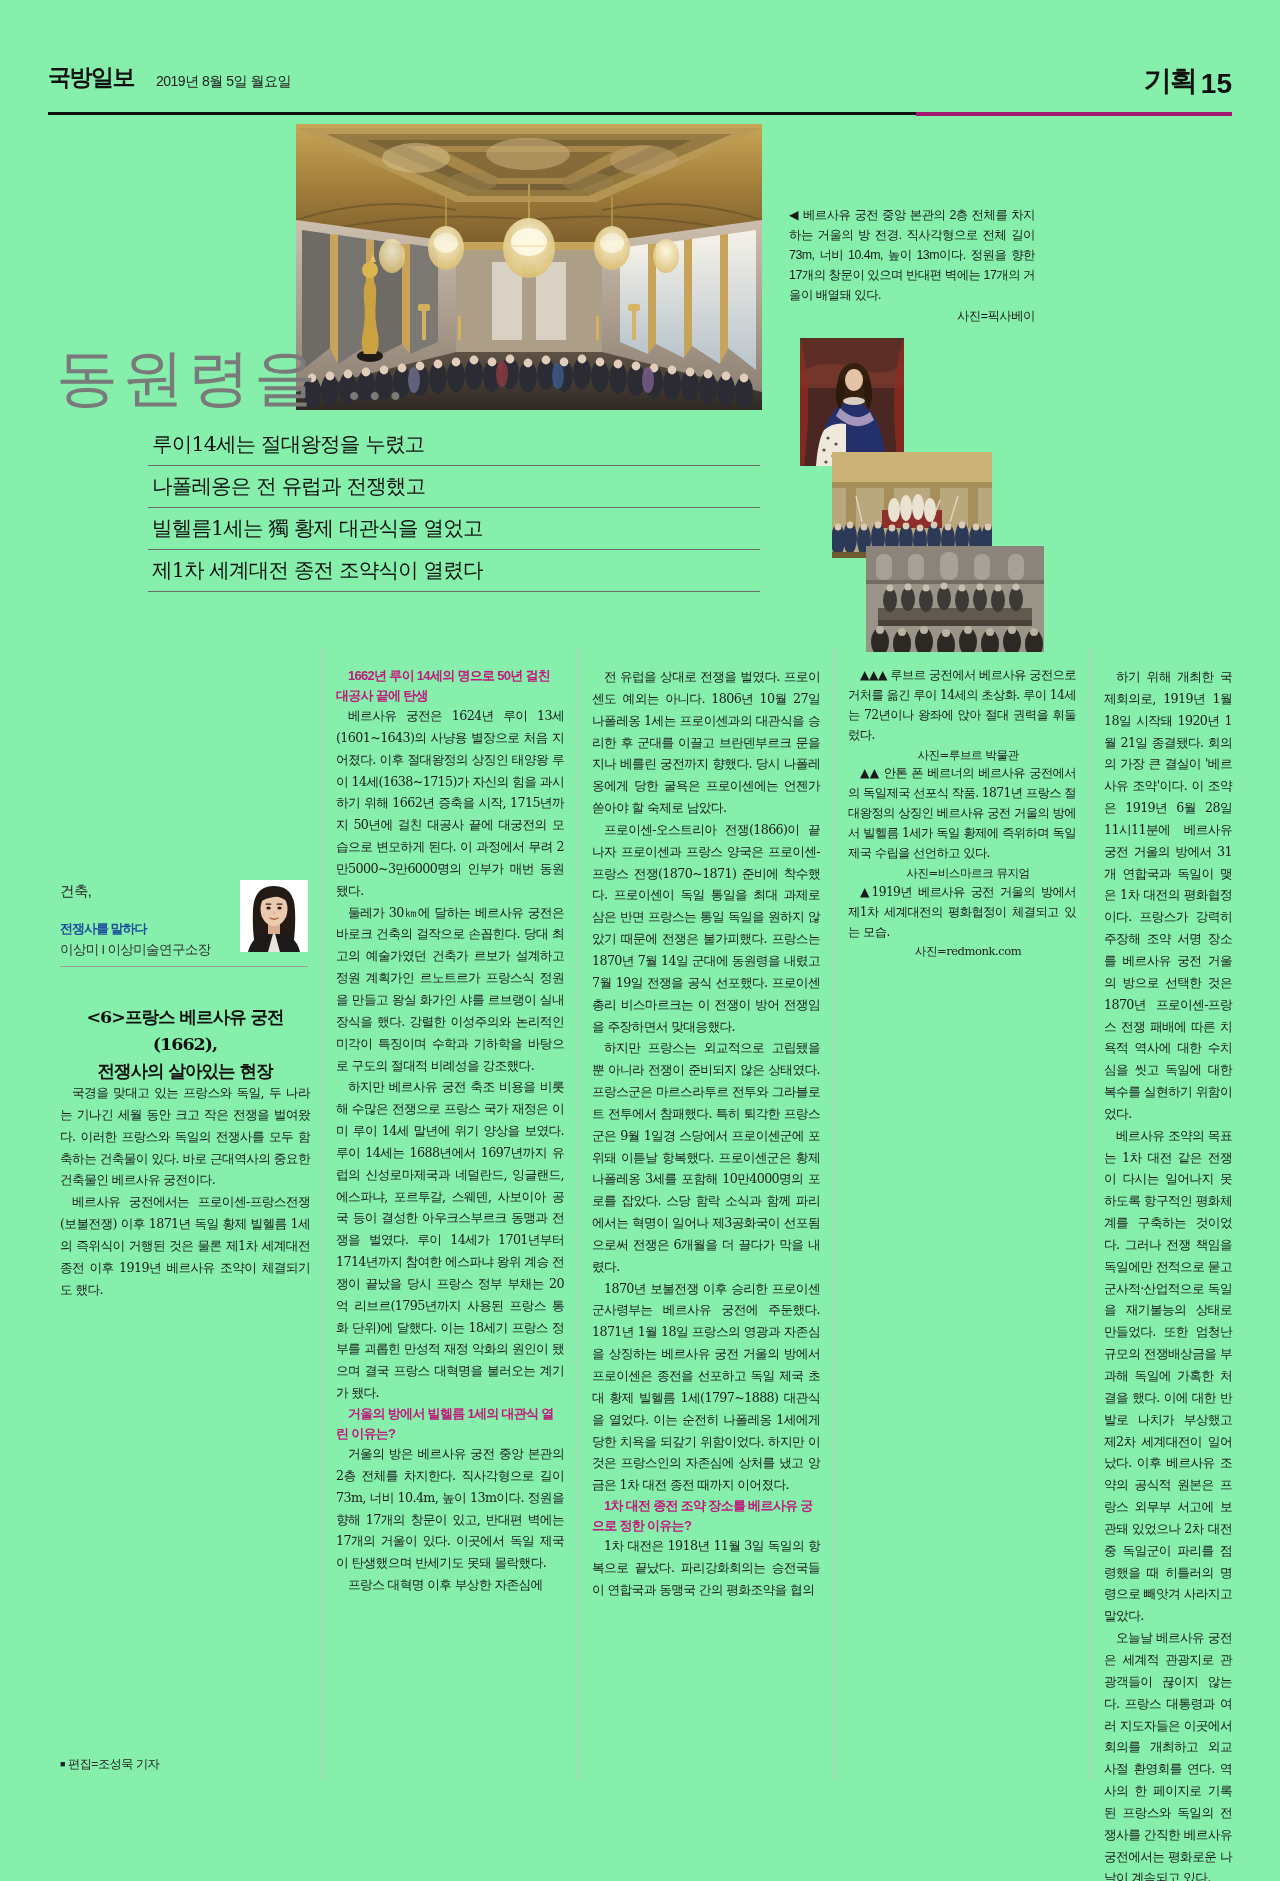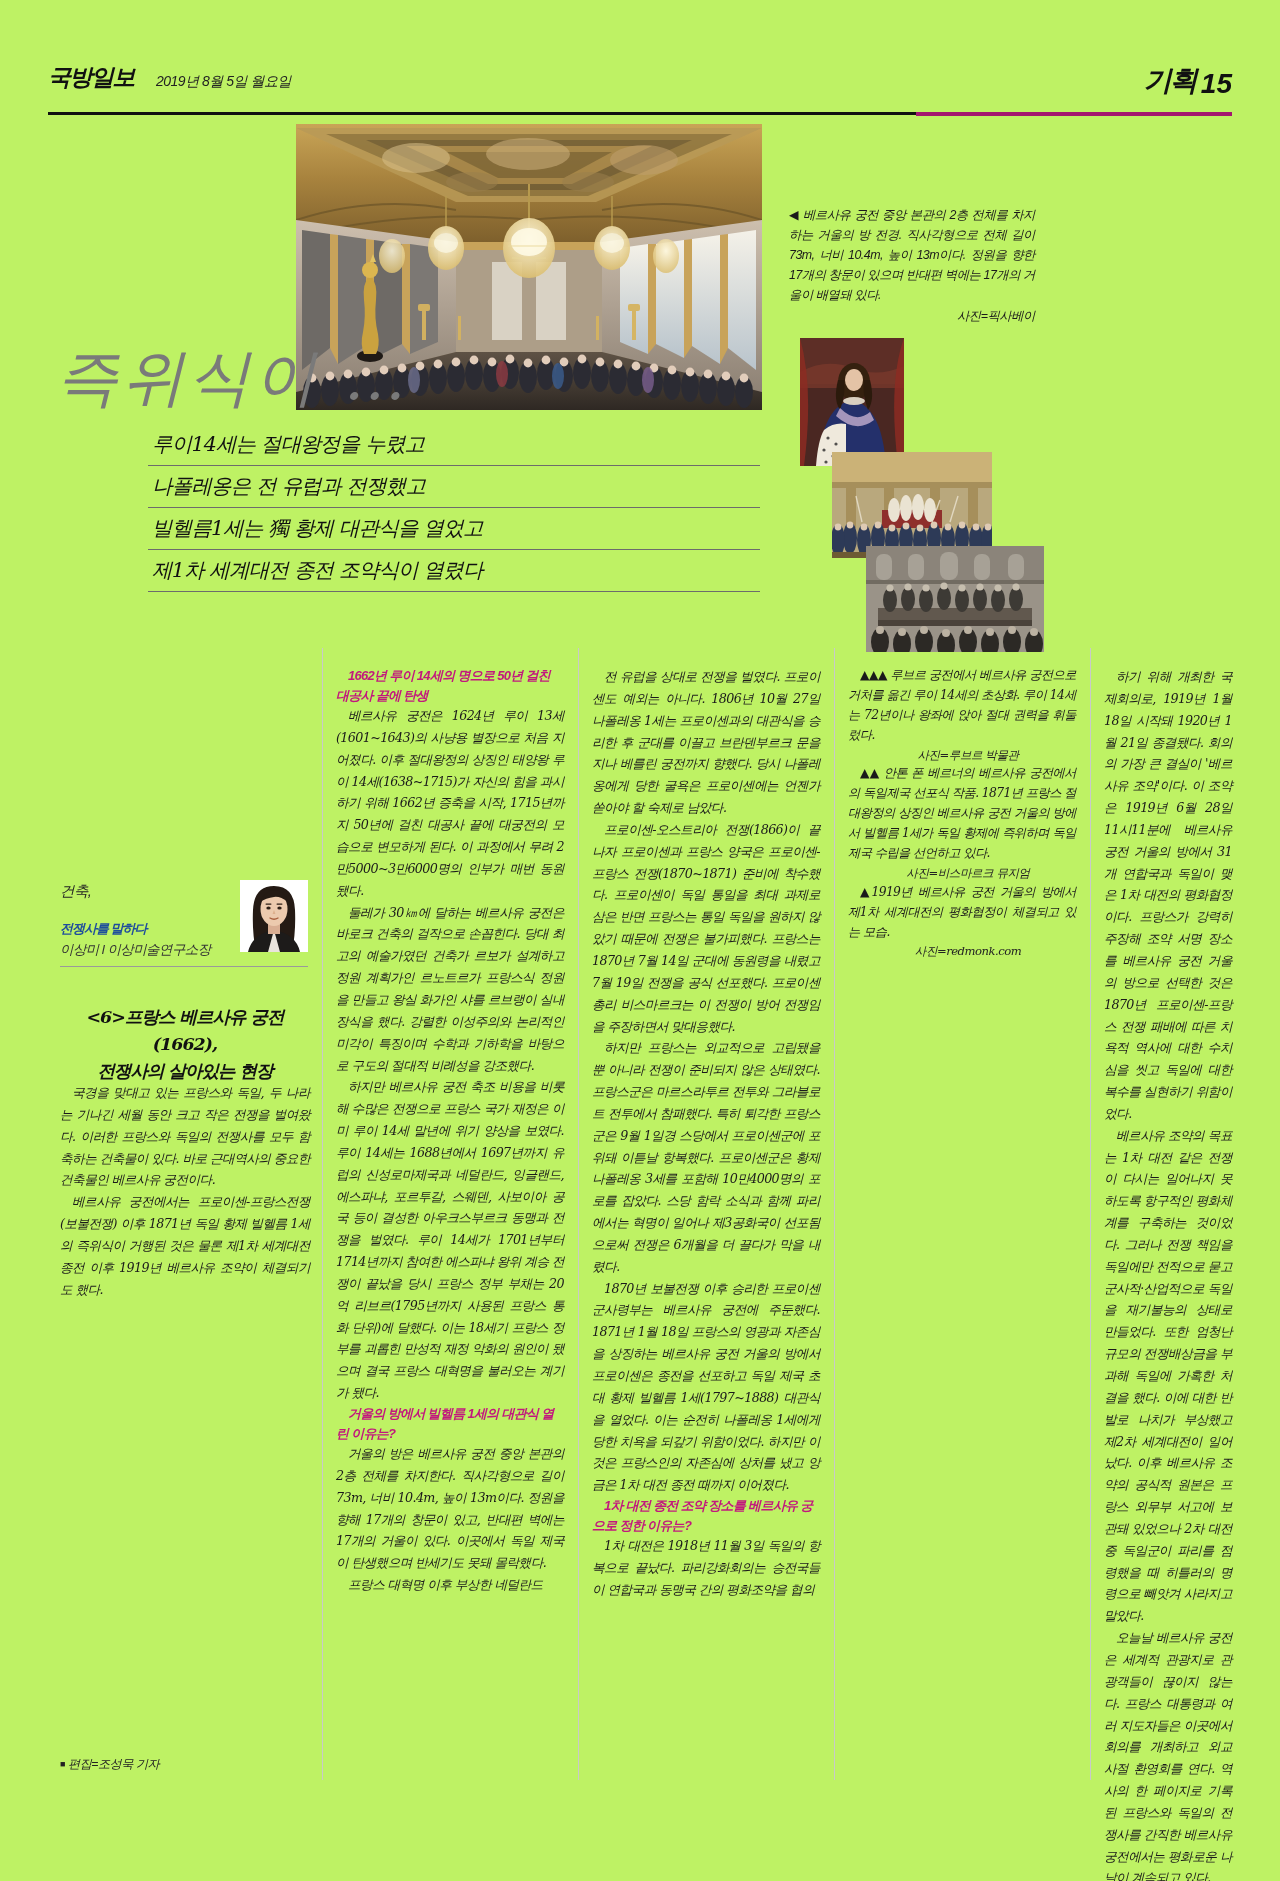--- a/index.html
+++ b/index.html
@@ -1,17 +1,17 @@
 <!DOCTYPE html>
 <html><head>
 <meta charset="utf-8">
 <style>
   html,body{margin:0;padding:0;background:#ffffff;}
   body{width:1280px;height:1881px;position:relative;font-family:"Liberation Sans","DejaVu Sans",sans-serif;color:#1a1a1a;}
-  .page{position:absolute;left:0;top:0;width:1280px;height:1881px;background:#bef264;overflow:hidden;font-style:italic;}
+  .page{position:absolute;left:0;top:0;width:1280px;height:1881px;background:#86efac;overflow:hidden;}
 
   
   .masthead{position:absolute;left:48px;top:66px;display:flex;align-items:flex-end;gap:22px;}
   .mast-title{font-size:23px;font-weight:bold;letter-spacing:-1.5px;color:#111;line-height:1;}
   .mast-date{font-size:14px;color:#222;letter-spacing:-0.5px;line-height:1;padding-bottom:1px;}
   .section-head{position:absolute;right:48px;top:60px;display:flex;align-items:flex-end;gap:5px;}
   .section-name{font-size:28px;font-weight:bold;letter-spacing:-2px;color:#111;}
   .section-page{font-size:28px;font-weight:bold;color:#111;margin-top:8px;}
   .rule-black{position:absolute;left:48px;top:112px;width:868px;height:3px;background:#111;}
   .rule-accent{position:absolute;left:916px;top:112px;width:316px;height:4px;background:#a3176f;}
@@ -284,21 +284,21 @@
         </g>
       </g>
     </svg>
   </div>
 
   <div class="hero-cap">
     <span>◀ 베르사유 궁전 중앙 본관의 2층 전체를 차지하는 거울의 방 전경. 직사각형으로 전체 길이 73m, 너비 10.4m, 높이 13m이다. 정원을 향한 17개의 창문이 있으며 반대편 벽에는 17개의 거울이 배열돼 있다.</span>
     <span class="cap-credit">사진=픽사베이</span>
   </div>
 
-  <div class="calli">즉위식이 …</div>
+  <div class="calli">동원령을 …</div>
 
   <div class="headlines">
     <div class="hl">루이14세는 절대왕정을 누렸고</div>
     <div class="hl">나폴레옹은 전 유럽과 전쟁했고</div>
     <div class="hl">빌헬름1세는 獨 황제 대관식을 열었고</div>
     <div class="hl">제1차 세계대전 종전 조약식이 열렸다</div>
   </div>
 
   <div class="thumb th1">
     <svg width="104" height="128" viewBox="0 0 104 128" xmlns="http://www.w3.org/2000/svg">
@@ -506,21 +506,21 @@
     <p>베르사유 궁전에서는 프로이센-프랑스전쟁(보불전쟁) 이후 1871년 독일 황제 빌헬름 1세의 즉위식이 거행된 것은 물론 제1차 세계대전 종전 이후 1919년 베르사유 조약이 체결되기도 했다.</p>
   </div>
 
   <div class="col c2">
     <p class="subhead">1662년 루이 14세의 명으로 50년 걸친 대공사 끝에 탄생</p>
     <p>베르사유 궁전은 1624년 루이 13세(1601~1643)의 사냥용 별장으로 처음 지어졌다. 이후 절대왕정의 상징인 태양왕 루이 14세(1638~1715)가 자신의 힘을 과시하기 위해 1662년 증축을 시작, 1715년까지 50년에 걸친 대공사 끝에 대궁전의 모습으로 변모하게 된다. 이 과정에서 무려 2만5000~3만6000명의 인부가 매번 동원됐다.</p>
     <p>둘레가 30㎞에 달하는 베르사유 궁전은 바로크 건축의 걸작으로 손꼽힌다. 당대 최고의 예술가였던 건축가 르보가 설계하고 정원 계획가인 르노트르가 프랑스식 정원을 만들고 왕실 화가인 샤를 르브랭이 실내 장식을 했다. 강렬한 이성주의와 논리적인 미각이 특징이며 수학과 기하학을 바탕으로 구도의 절대적 비례성을 강조했다.</p>
     <p>하지만 베르사유 궁전 축조 비용을 비롯해 수많은 전쟁으로 프랑스 국가 재정은 이미 루이 14세 말년에 위기 양상을 보였다. 루이 14세는 1688년에서 1697년까지 유럽의 신성로마제국과 네덜란드, 잉글랜드, 에스파냐, 포르투갈, 스웨덴, 사보이아 공국 등이 결성한 아우크스부르크 동맹과 전쟁을 벌였다. 루이 14세가 1701년부터 1714년까지 참여한 에스파냐 왕위 계승 전쟁이 끝났을 당시 프랑스 정부 부채는 20억 리브르(1795년까지 사용된 프랑스 통화 단위)에 달했다. 이는 18세기 프랑스 정부를 괴롭힌 만성적 재정 악화의 원인이 됐으며 결국 프랑스 대혁명을 불러오는 계기가 됐다.</p>
     <p class="subhead">거울의 방에서 빌헬름 1세의 대관식 열린 이유는?</p>
     <p>거울의 방은 베르사유 궁전 중앙 본관의 2층 전체를 차지한다. 직사각형으로 길이 73m, 너비 10.4m, 높이 13m이다. 정원을 향해 17개의 창문이 있고, 반대편 벽에는 17개의 거울이 있다. 이곳에서 독일 제국이 탄생했으며 반세기도 못돼 몰락했다.</p>
-    <p>프랑스 대혁명 이후 부상한 네덜란드</p>
+    <p>프랑스 대혁명 이후 부상한 자존심에</p>
   </div>
 
   <div class="col c3">
     <p>전 유럽을 상대로 전쟁을 벌였다. 프로이센도 예외는 아니다. 1806년 10월 27일 나폴레옹 1세는 프로이센과의 대관식을 승리한 후 군대를 이끌고 브란덴부르크 문을 지나 베를린 궁전까지 향했다. 당시 나폴레옹에게 당한 굴욕은 프로이센에는 언젠가 쏟아야 할 숙제로 남았다.</p>
     <p>프로이센-오스트리아 전쟁(1866)이 끝나자 프로이센과 프랑스 양국은 프로이센-프랑스 전쟁(1870~1871) 준비에 착수했다. 프로이센이 독일 통일을 최대 과제로 삼은 반면 프랑스는 통일 독일을 원하지 않았기 때문에 전쟁은 불가피했다. 프랑스는 1870년 7월 14일 군대에 동원령을 내렸고 7월 19일 전쟁을 공식 선포했다. 프로이센 총리 비스마르크는 이 전쟁이 방어 전쟁임을 주장하면서 맞대응했다.</p>
     <p>하지만 프랑스는 외교적으로 고립됐을 뿐 아니라 전쟁이 준비되지 않은 상태였다. 프랑스군은 마르스라투르 전투와 그라블로트 전투에서 참패했다. 특히 퇴각한 프랑스 군은 9월 1일경 스당에서 프로이센군에 포위돼 이튿날 항복했다. 프로이센군은 황제 나폴레옹 3세를 포함해 10만4000명의 포로를 잡았다. 스당 함락 소식과 함께 파리에서는 혁명이 일어나 제3공화국이 선포됨으로써 전쟁은 6개월을 더 끌다가 막을 내렸다.</p>
     <p>1870년 보불전쟁 이후 승리한 프로이센 군사령부는 베르사유 궁전에 주둔했다. 1871년 1월 18일 프랑스의 영광과 자존심을 상징하는 베르사유 궁전 거울의 방에서 프로이센은 종전을 선포하고 독일 제국 초대 황제 빌헬름 1세(1797~1888) 대관식을 열었다. 이는 순전히 나폴레옹 1세에게 당한 치욕을 되갚기 위함이었다. 하지만 이것은 프랑스인의 자존심에 상처를 냈고 앙금은 1차 대전 종전 때까지 이어졌다.</p>
     <p class="subhead">1차 대전 종전 조약 장소를 베르사유 궁으로 정한 이유는?</p>
     <p>1차 대전은 1918년 11월 3일 독일의 항복으로 끝났다. 파리강화회의는 승전국들이 연합국과 동맹국 간의 평화조약을 협의</p>
   </div>

